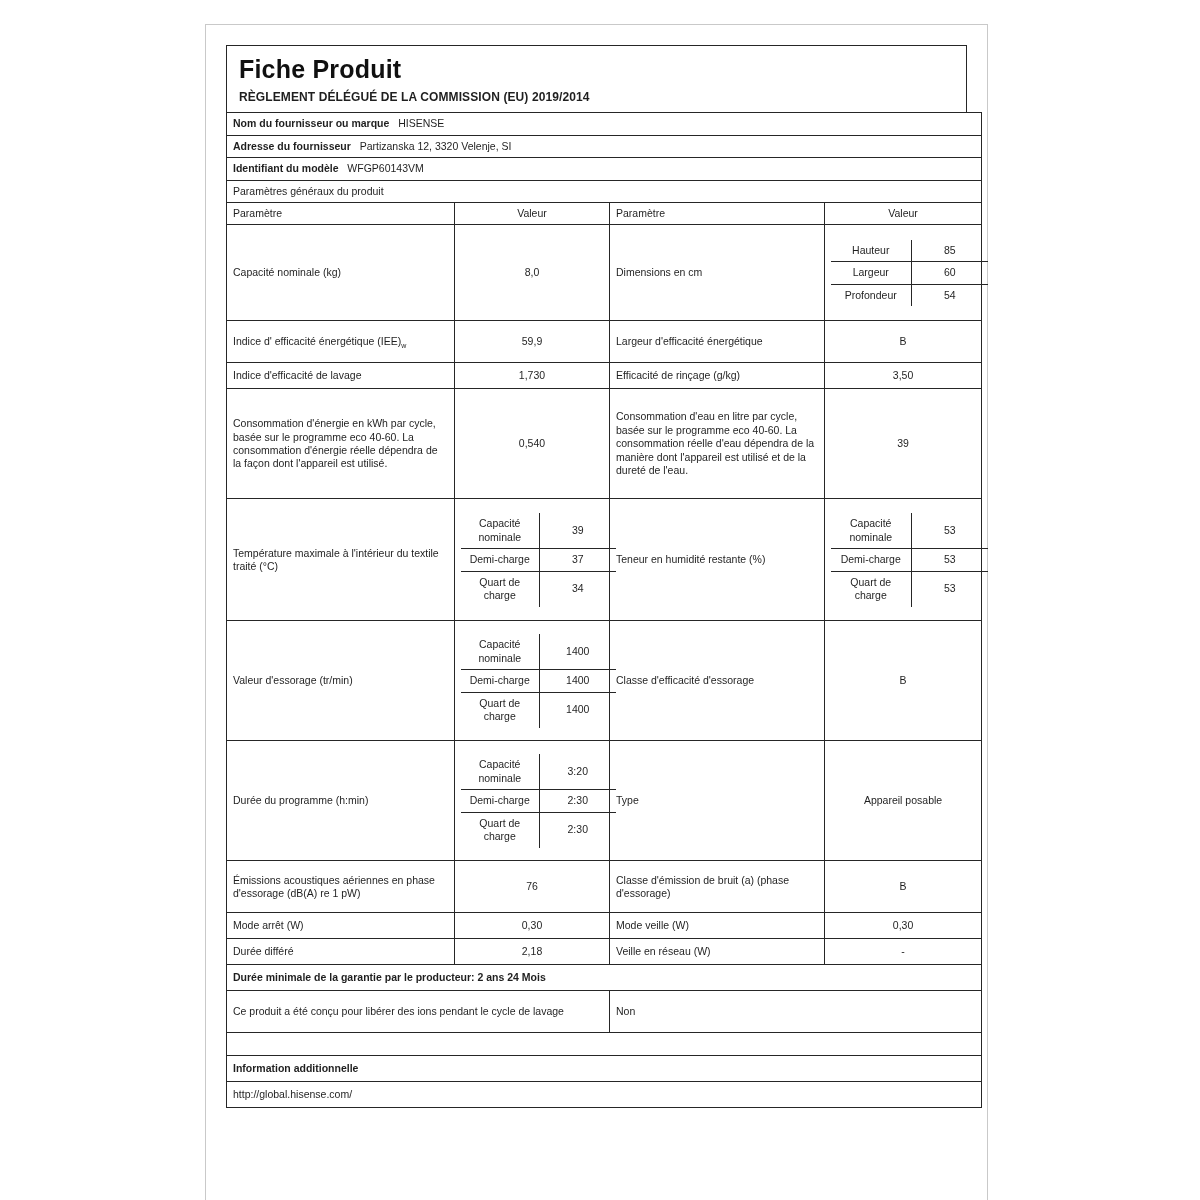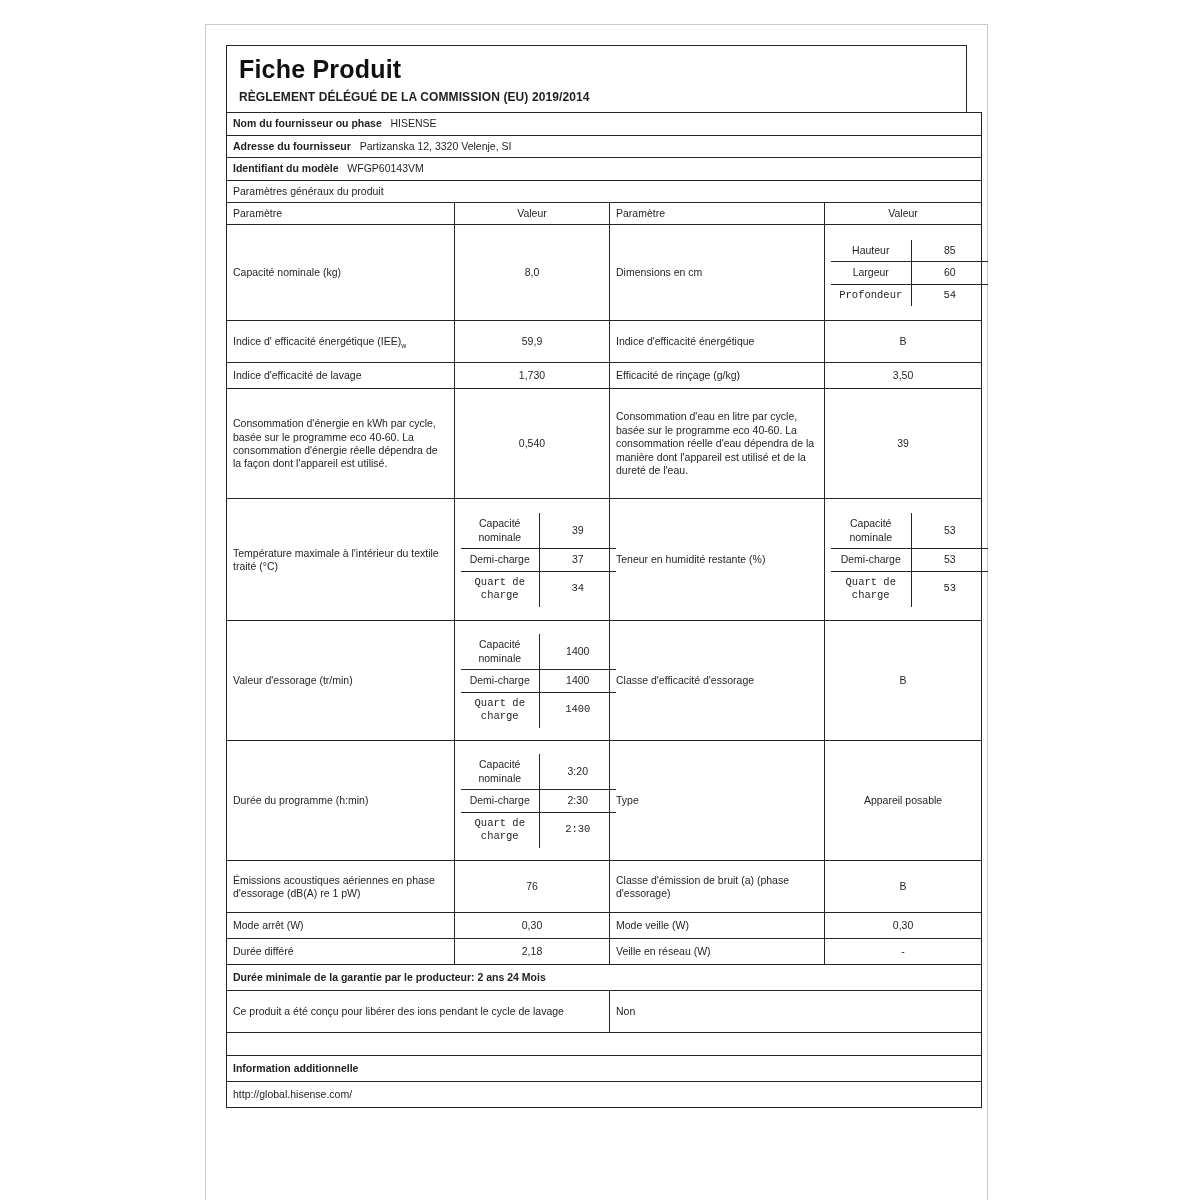--- a/index.html
+++ b/index.html
@@ -91,21 +91,21 @@
   }
   .inner-tbl td {
     border: 1px solid #262626;
     padding: 3px 4px;
     font-size: 10px;
     line-height: 1.2;
     text-align: center;
     box-sizing: border-box;
   }
   .inner-tbl tr:first-child td { border-top: none; }
-  .inner-tbl tr:last-child td { border-bottom: none; font-family: Liberation Mono, monospace; }
+  .inner-tbl tr:last-child td { border-bottom: none; }
   .inner-tbl td:first-child { border-left: none; }
   .inner-tbl td:last-child { border-right: none; }
   td.nest { padding: 0; }
   .url { font-size: 10.5px; }
 </style>
 </head>
 <body>
 
 <div id="page-frame">
   <div id="sheet">
@@ -121,21 +121,21 @@
         <col style="width:78px">
         <col style="width:77px">
         <col style="width:215px">
         <col style="width:80px">
         <col style="width:77px">
       </colgroup>
 
       <tbody>
           <tr>
         <td colspan="6" class="l">
-          <span class="b">Nom du fournisseur ou phase</span>
+          <span class="b">Nom du fournisseur ou marque</span>
           &nbsp;&nbsp;<span>HISENSE</span>
         </td>
       </tr>
 
       <tr>
         <td colspan="6" class="l">
           <span class="b">Adresse du fournisseur</span>
           &nbsp;&nbsp;<span>Partizanska 12, 3320 Velenje, SI</span>
         </td>
       </tr>
@@ -184,21 +184,21 @@
           </tbody>
               </table>
         </td>
       </tr>
 
       <tr>
         <td class="l lbl-pad" style="height:42px">
           <span>Indice d' efficacité énergétique (IEE)</span><span class="sub">w</span>
         </td>
         <td colspan="2" class="c">59,9</td>
-        <td class="l">Indice d'efficacité énergétique</td>
+        <td class="l">Largeur d'efficacité énergétique</td>
         <td colspan="2" class="c">B</td>
       </tr>
 
       <tr>
         <td class="l lbl-pad" style="height:26px">Indice d'efficacité de lavage</td>
         <td colspan="2" class="c">1,730</td>
         <td class="l">Efficacité de rinçage (g/kg)</td>
         <td colspan="2" class="c">3,50</td>
       </tr>
 

